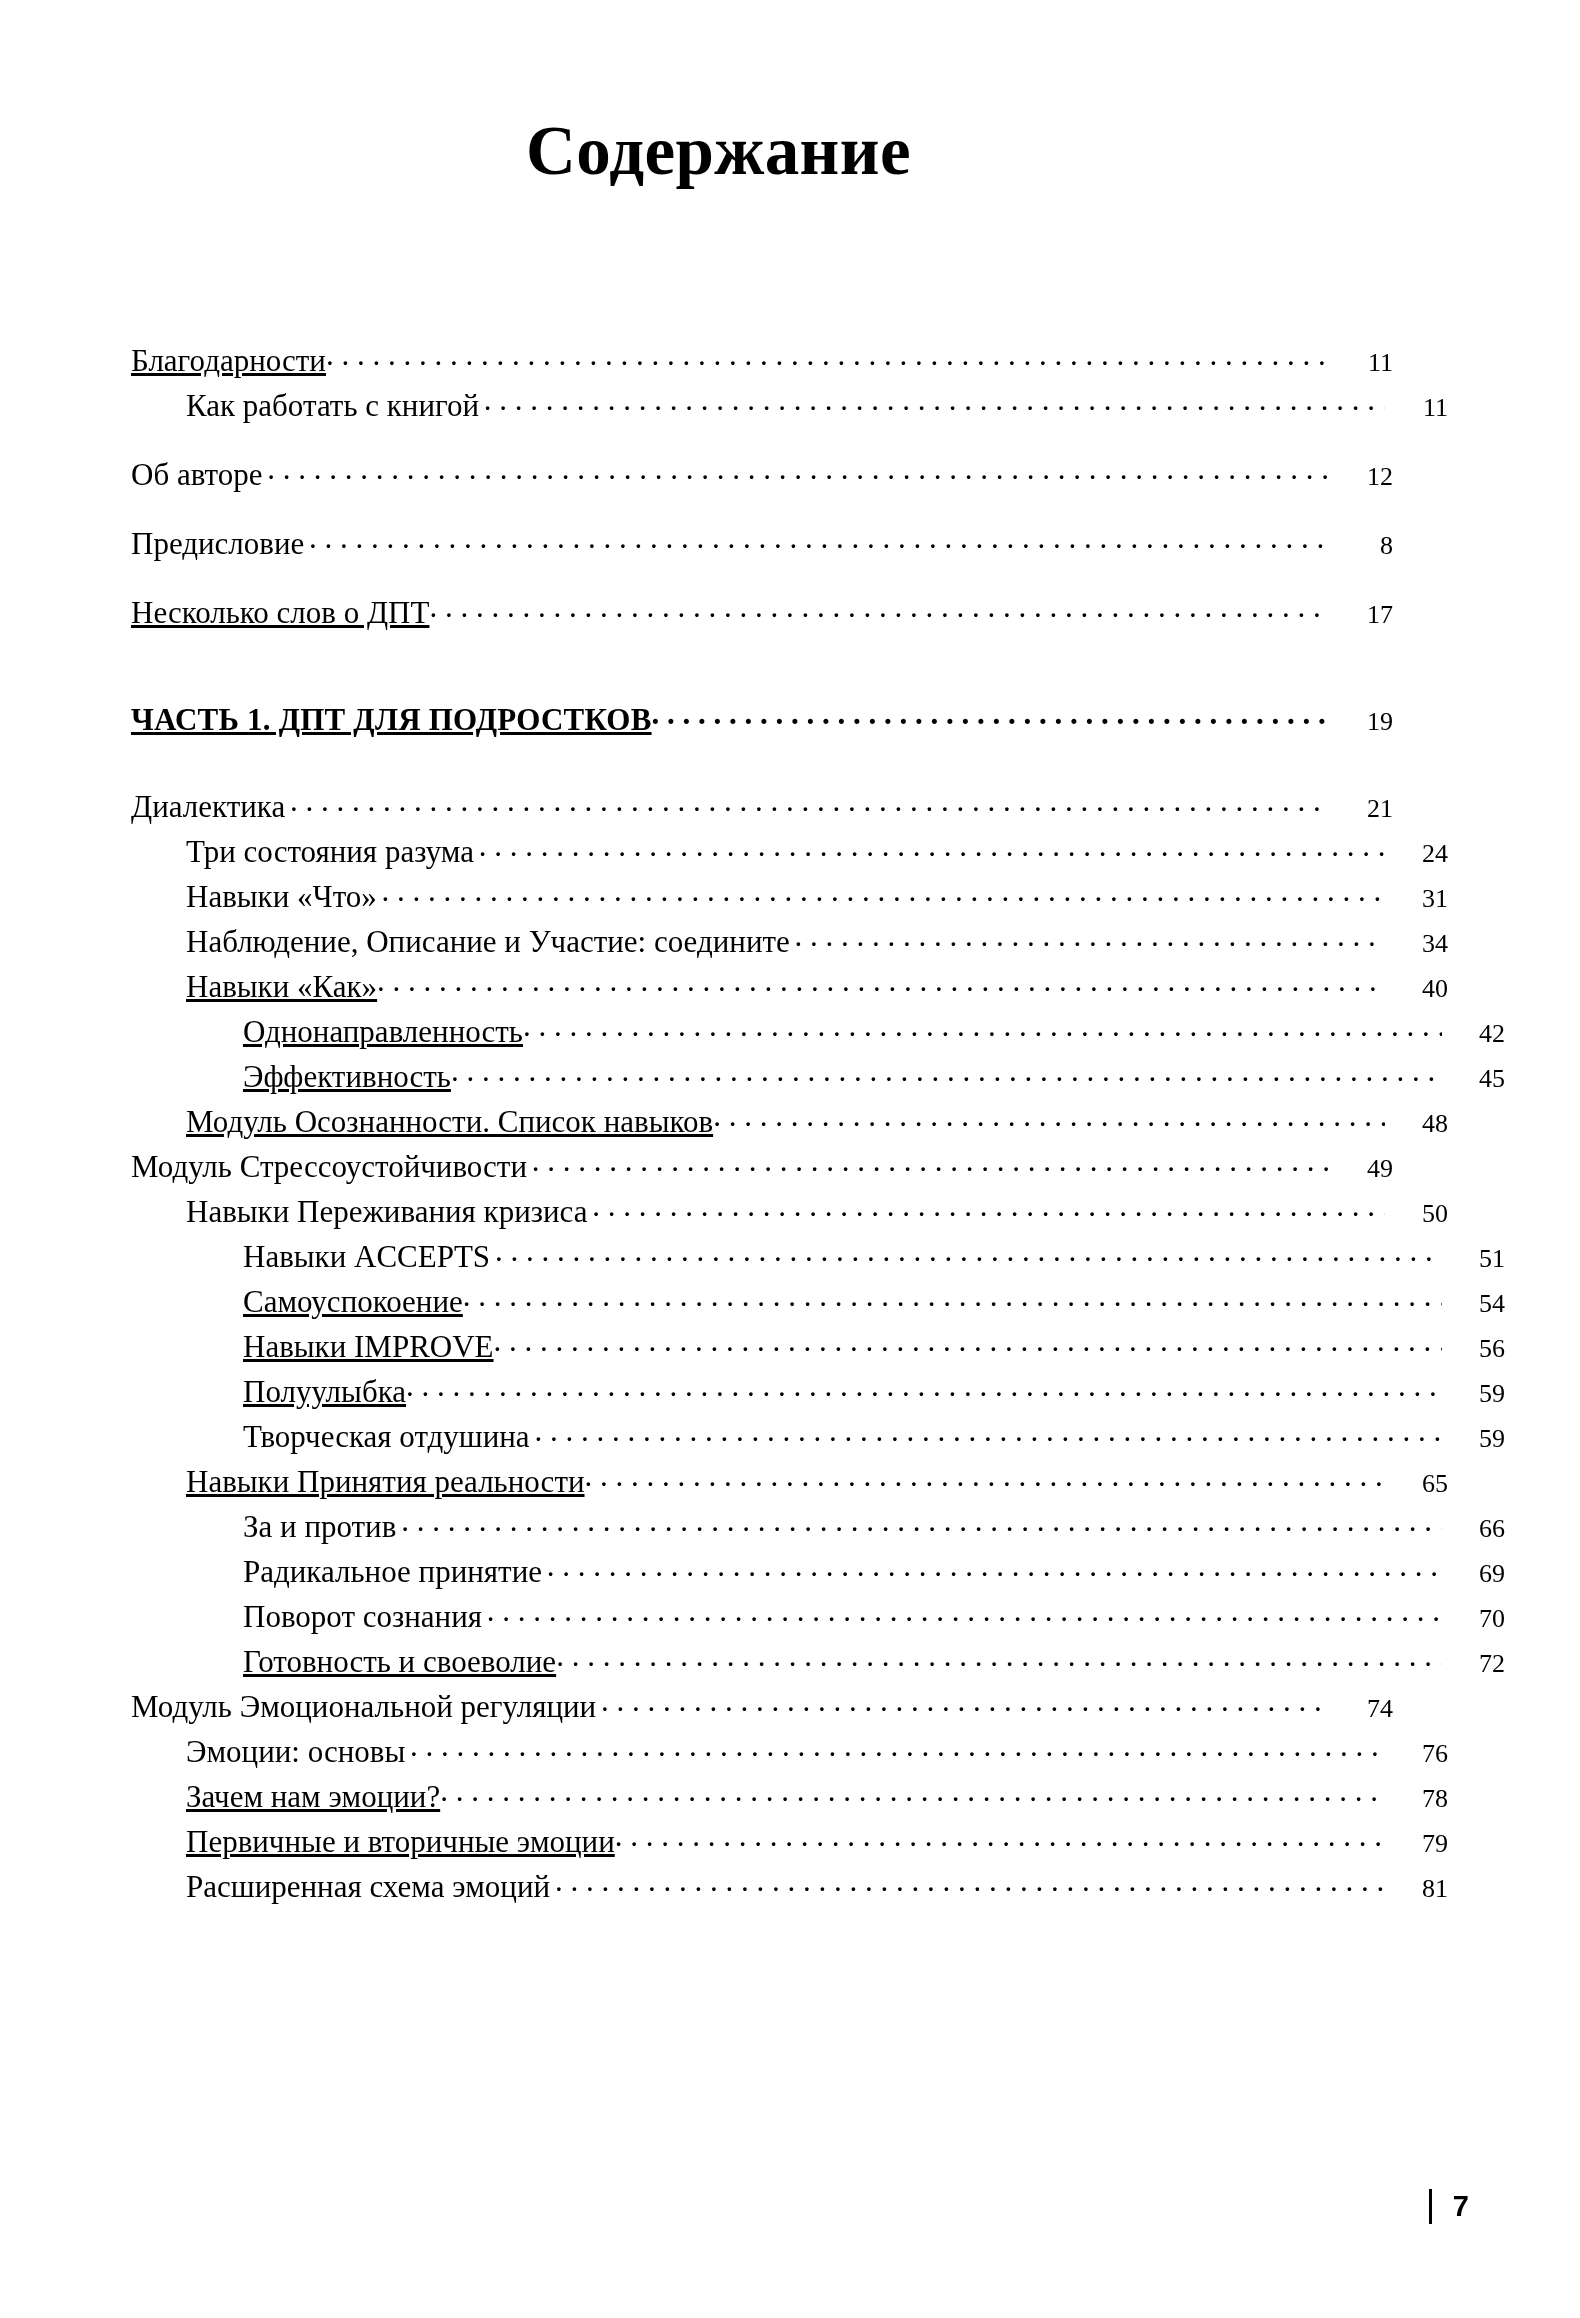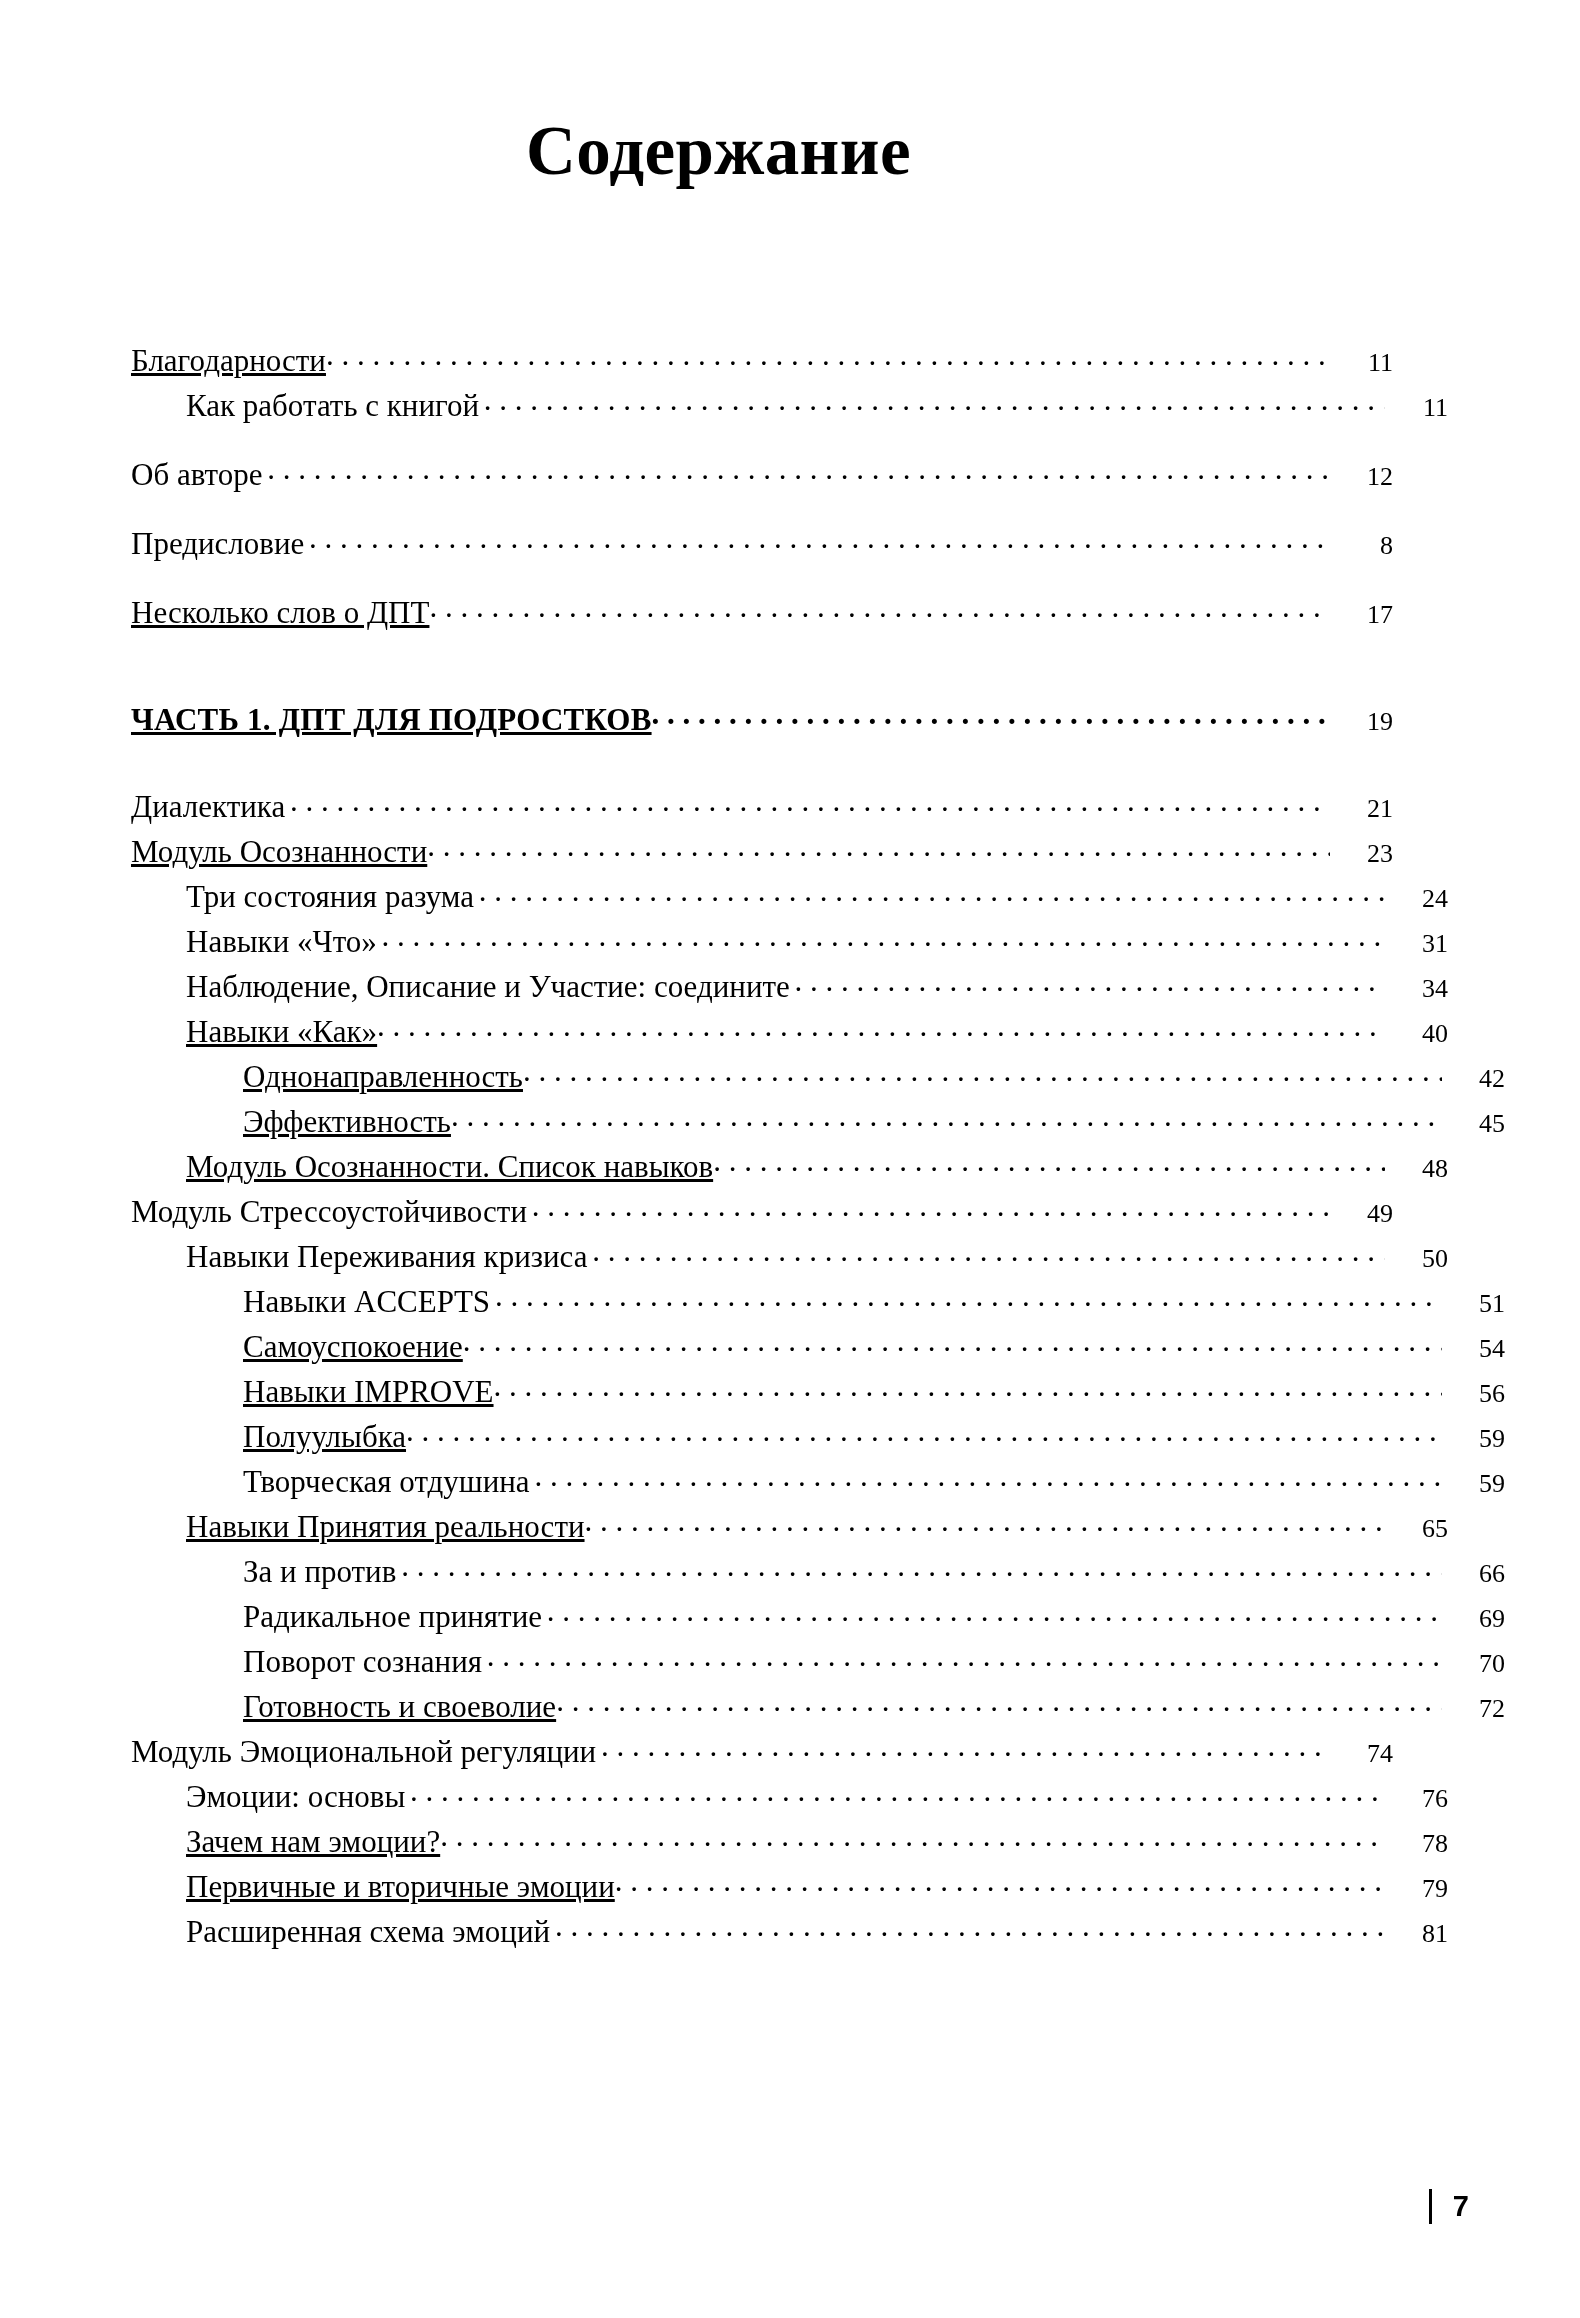--- a/index.html
+++ b/index.html
@@ -168,25 +168,20 @@
       <div class="toc-row lvl-0 part-heading tight gap-lg">
         <span class="label">ЧАСТЬ 1. ДПТ ДЛЯ ПОДРОСТКОВ</span>
         <span class="leader"></span>
         <span class="page-num">19</span>
       </div>
       <div class="toc-row lvl-0 gap-md">
         <span class="label">Диалектика</span>
         <span class="leader"></span>
         <span class="page-num">21</span>
       </div>
-      <div class="toc-row lvl-0 tight">
-        <span class="label">Модуль Осознанности</span>
-        <span class="leader"></span>
-        <span class="page-num">23</span>
-      </div>
       <div class="toc-row lvl-1">
         <span class="label">Три состояния разума</span>
         <span class="leader"></span>
         <span class="page-num">24</span>
       </div>
       <div class="toc-row lvl-1">
         <span class="label">Навыки «Что»</span>
         <span class="leader"></span>
         <span class="page-num">31</span>
       </div>

